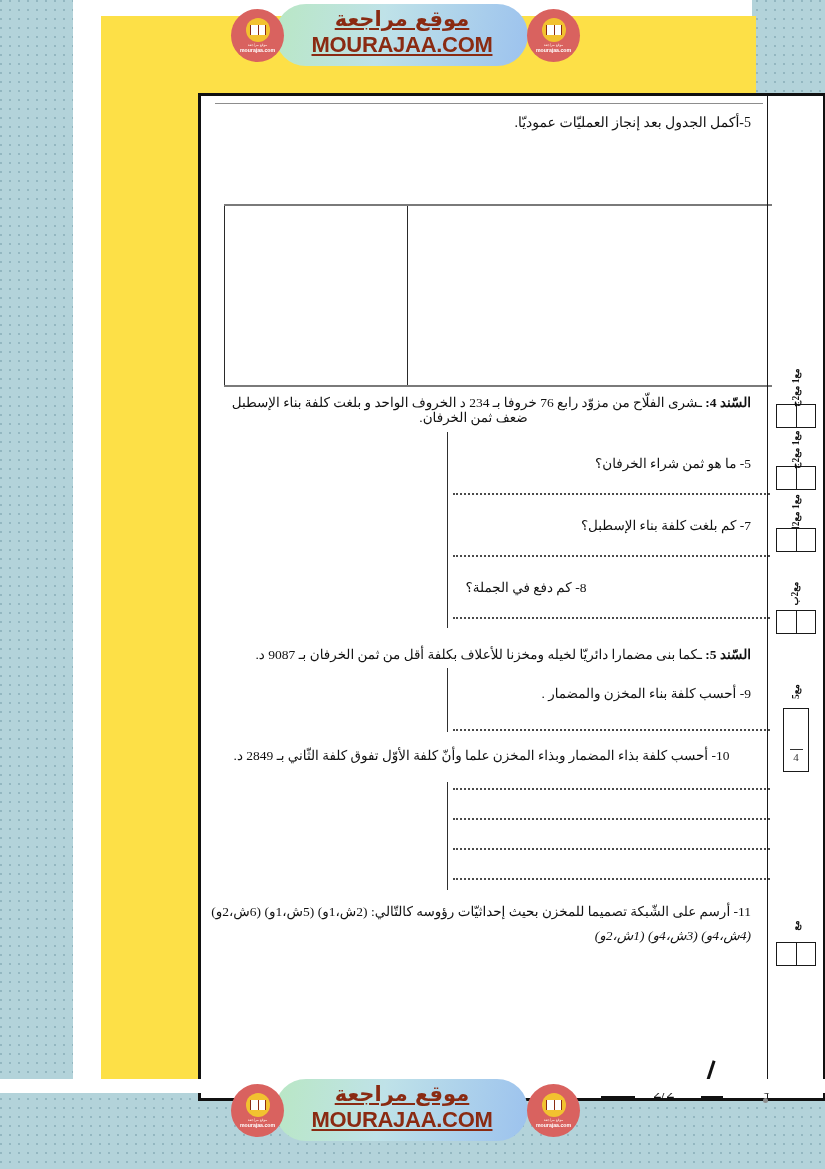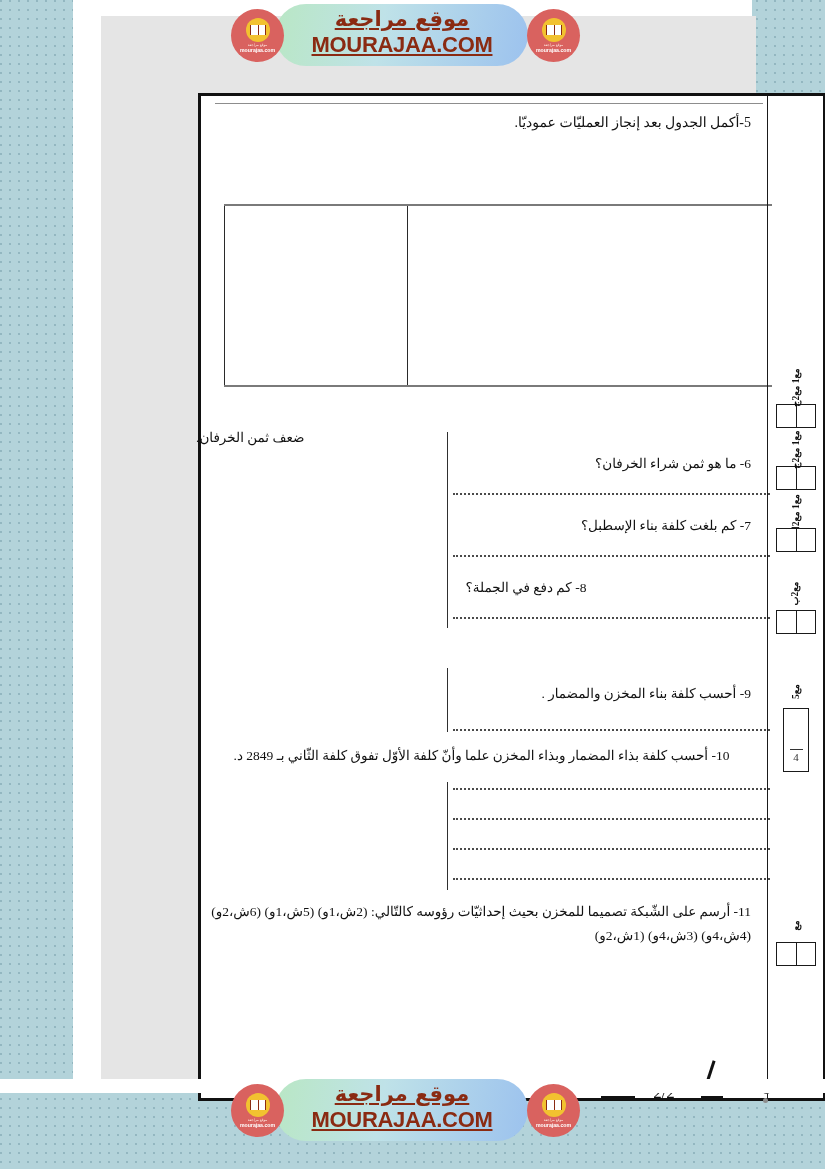--- a/index.html
+++ b/index.html
@@ -41,21 +41,21 @@
     width: 599px;
     height: 1065px;
     background: #f0eef5;
   }
   #sheet {
     position: absolute;
     left: 28px;
     top: 16px;
     width: 655px;
     height: 1064px;
-    background: #e5e5e5;
+    background: #fde047;
   }
 
   
   #page {
     position: absolute;
     left: 97px;
     top: 77px;
     width: 628px;
     height: 1008px;
     border: 3px solid #111111;
@@ -387,49 +387,57 @@
           <div class="top-rule"></div>
 
           <div id="q5" class="q-line">5-أكمل الجدول بعد إنجاز العمليّات عموديّا.</div>
 
           <div id="table5">
             <div class="cell"></div>
             <div class="cell"></div>
             <div class="cell"></div>
           </div>
 
-          <div style="position:absolute; right:16px; top:332px; width:555px; text-align:left;" class="q-line">ضعف ثمن الخرفان.</div>
+          <div style="position:absolute; right:16px; top:297px; width:555px; text-align:right;" class="q-line">
+            <span class="bold">السّند 4:</span>
+            <span>ـشرى الفلّاح من مزوّد رابع 76 خروفا بـ 234 د الخروف الواحد و بلغت كلفة بناء الإسطبل</span>
+          </div>
+          <div style="position:absolute; right:16px; top:312px; width:555px; text-align:center;" class="q-line">ضعف ثمن الخرفان.</div>
 
           <div class="vsep" style="left:246px; top:336px; height:196px;"></div>
 
-          <div style="position:absolute; right:16px; top:358px; width:450px; text-align:right;" class="q-line">6- ما هو ثمن شراء الخرفان؟</div>
+          <div style="position:absolute; right:16px; top:358px; width:450px; text-align:right;" class="q-line">5- ما هو ثمن شراء الخرفان؟</div>
           <div class="dots" style="left:252px; width:317px; top:397px;"></div>
 
           <div style="position:absolute; right:16px; top:420px; width:450px; " class="q-line">7- كم بلغت كلفة بناء الإسطبل؟</div>
           <div class="dots" style="left:252px; width:317px; top:459px;"></div>
 
           <div style="position:absolute; right:16px; top:482px; width:450px; text-align:center;" class="q-line">8- كم دفع في الجملة؟</div>
           <div class="dots" style="left:252px; width:317px; top:521px;"></div>
 
+          <div style="position:absolute; right:16px; top:549px; width:555px; text-align:right;" class="q-line">
+            <span class="bold">السّند 5:</span>
+            <span>ـكما بنى مضمارا دائريّا لخيله ومخزنا للأعلاف بكلفة أقل من ثمن الخرفان بـ 9087 د.</span>
+          </div>
 
           <div class="vsep" style="left:246px; top:572px; height:64px;"></div>
 
           <div style="position:absolute; right:16px; top:588px; width:450px; text-align:right;" class="q-line">9- أحسب كلفة بناء المخزن والمضمار .</div>
           <div class="dots" style="left:252px; width:317px; top:633px;"></div>
 
           <div style="position:absolute; right:8px; top:650px; width:555px; text-align:center;" class="q-line">10- أحسب كلفة بذاء المضمار وبذاء المخزن علما وأنّ كلفة الأوّل تفوق كلفة الثّاني بـ 2849 د.</div>
 
           <div class="vsep" style="left:246px; top:686px; height:108px;"></div>
           <div class="dots" style="left:252px; width:317px; top:692px;"></div>
           <div class="dots" style="left:252px; width:317px; top:722px;"></div>
           <div class="dots" style="left:252px; width:317px; top:752px;"></div>
           <div class="dots" style="left:252px; width:317px; top:782px;"></div>
 
           <div style="position:absolute; right:16px; top:806px; width:555px; text-align:right;" class="q-line">11- أرسم على الشّبكة تصميما للمخزن بحيث إحداثيّات رؤوسه كالتّالي: (2ش،1و) (5ش،1و) (6ش،2و)</div>
-          <div style="position:absolute; right:16px; top:830px; width:555px; text-align:right;" class="q-line">(4ش،4و) (3ش،4و) (1ش،2و)</div>
+          <div style="position:absolute; right:16px; top:830px; width:555px; text-align:right;font-style:italic;" class="q-line">(4ش،4و) (3ش،4و) (1ش،2و)</div>
 
         </div>
 
         <div id="margin-col">
 
           <div class="score-group" style="top:274px;">
             <div class="score-label-wrap">
               <div class="score-label">مع1 مع2ج</div>
             </div>
             <div class="score-box">

